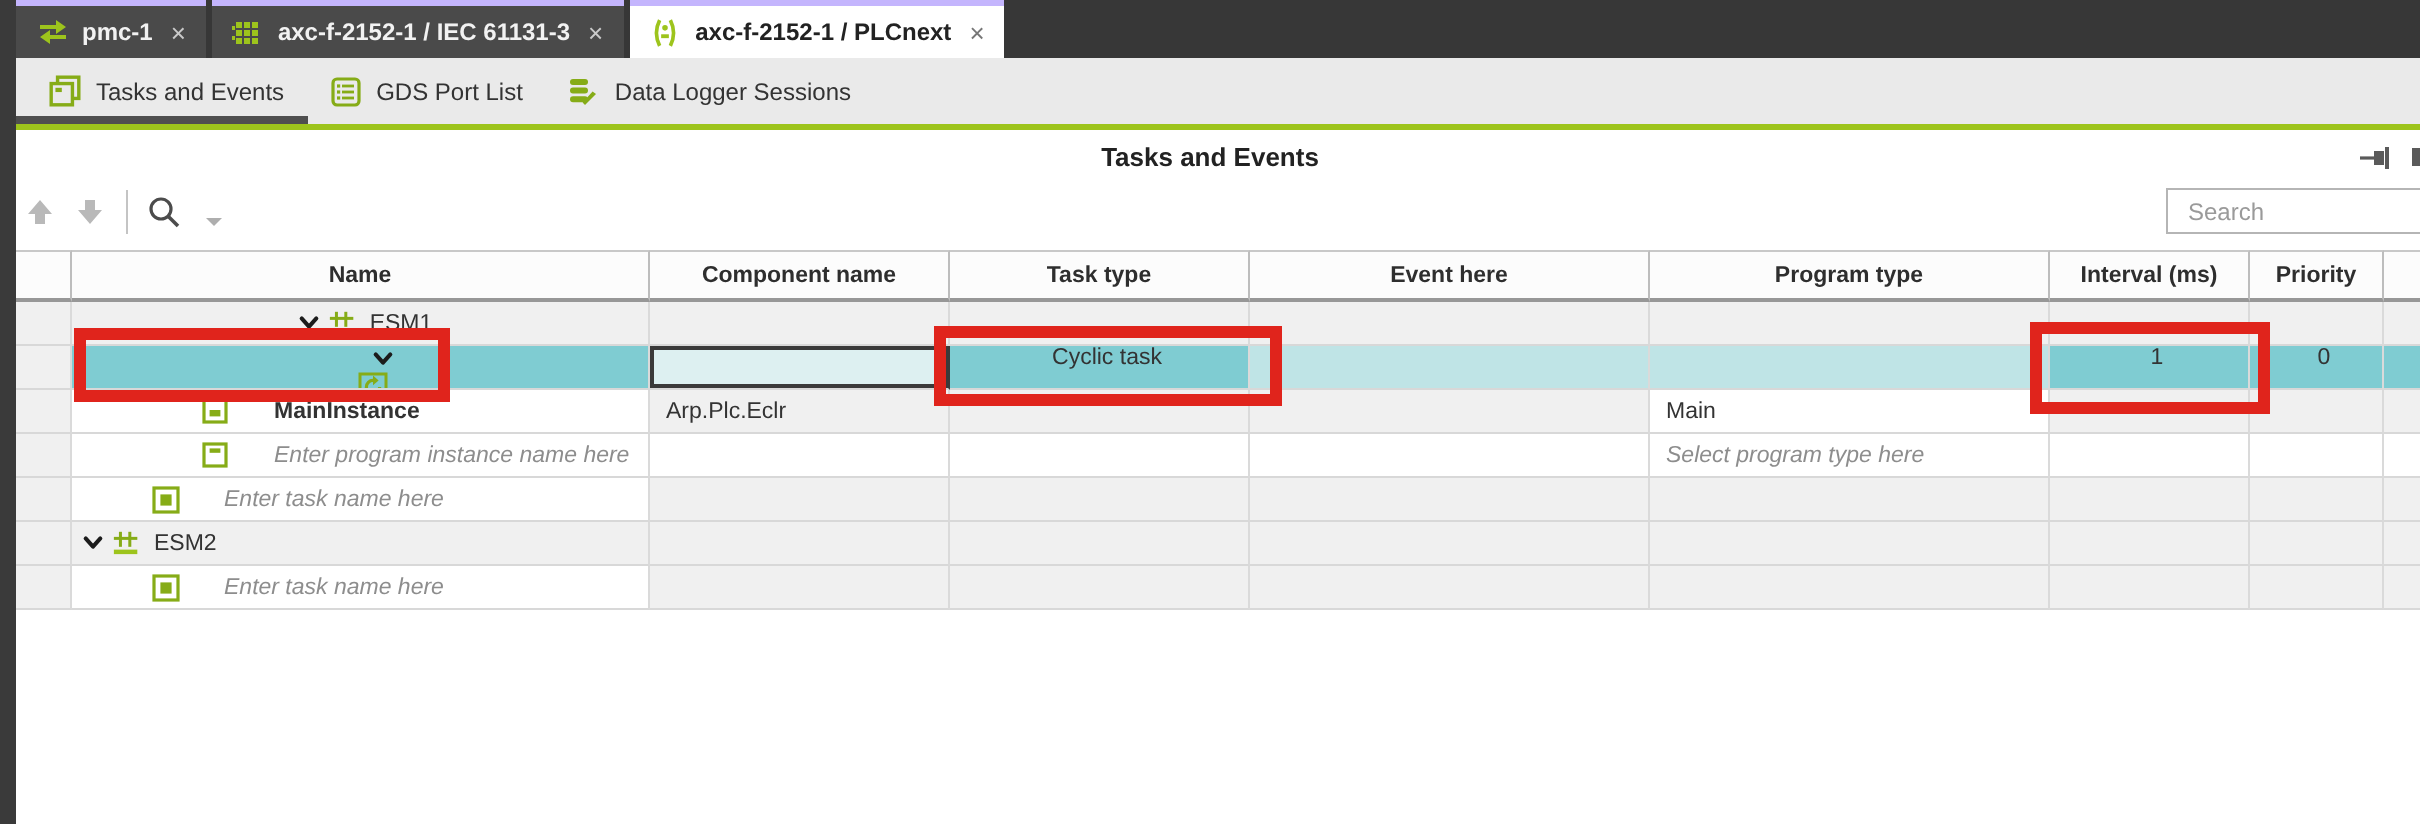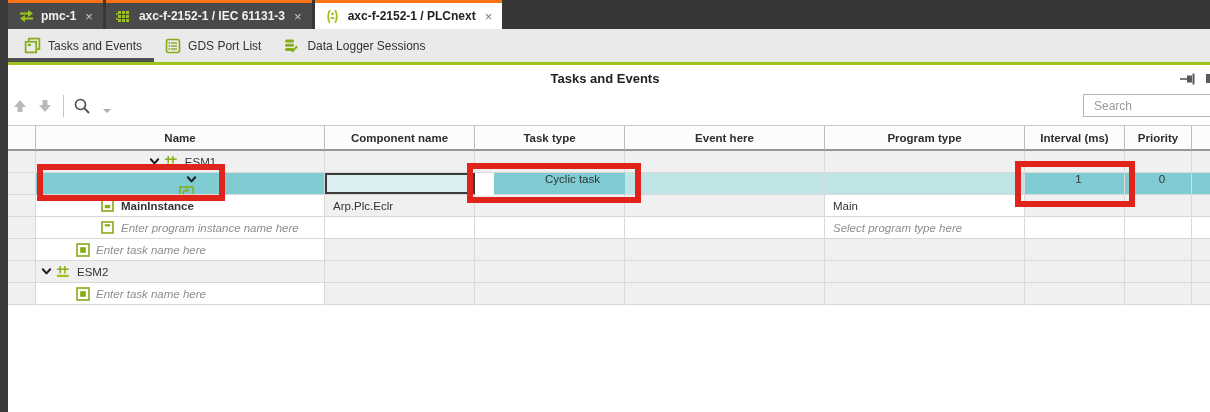--- a/index.html
+++ b/index.html
@@ -2,21 +2,21 @@
 <html><head>
 <meta charset="utf-8">
 <style>
   html,body{margin:0;padding:0;background:#fff;}
   #app{position:relative;width:1210px;height:412px;overflow:hidden;background:#fff;
        font-family:"Liberation Sans",sans-serif;-webkit-font-smoothing:antialiased;}
   
   #tabbar{position:absolute;left:0;top:0;width:1210px;height:29px;background:#373737;
           display:flex;align-items:stretch;}
   .wtab{display:flex;align-items:center;margin-left:3px;padding:0 10px;background:#4a4a4a;
-        border-top:3px solid #f97316;color:#f2f2f2;font-size:12px;font-weight:bold;cursor:default;}
+        border-top:3px solid #c4b5fd;color:#f2f2f2;font-size:12px;font-weight:bold;cursor:default;}
   .wtab:first-child{margin-left:8px;}
   .wtab.active{background:#ffffff;color:#222;}
   .wtab .ticon{display:inline-flex;width:16px;height:16px;margin-right:7px;align-items:center;justify-content:center;}
   .wtab .close{margin-left:9px;font-weight:normal;font-size:13px;color:#c9c9c9;}
   .wtab.active .close{color:#777;}
   
   #subbar{position:absolute;left:8px;top:29px;width:1202px;height:33px;background:#eaeaea;
           display:flex;align-items:center;}
   .stab{display:inline-flex;align-items:center;margin-left:10px;padding:0 6px;height:100%;
         font-size:12px;color:#333;}
@@ -42,21 +42,21 @@
   
   #table{position:absolute;left:8px;top:125px;}
   .hcell{position:absolute;top:0;height:26px;background:#fcfcfc;border-right:1px solid #bdbdbd;
          border-top:1px solid #c8c8c8;border-bottom:2px solid #979797;box-sizing:border-box;
          display:flex;align-items:center;justify-content:center;
          font-size:11.5px;font-weight:bold;color:#2e2e2e;}
   .bcell{position:absolute;box-sizing:border-box;border-right:1px solid #dadada;
          border-bottom:1px solid #d8d8d8;display:flex;align-items:center;
          font-size:11.5px;color:#333;overflow:hidden;white-space:nowrap;}
   .bg-gray{background:#f0f0f0;}
-  .bg-white{background:#ffffff;}
+  .bg-white{background:#ffffff;gap:16px;}
   .bg-teal-d{background:#7fccd2;flex-direction:column;}
   .bg-teal-l{background:#bfe4e6;}
   .bg-focus{background:#ddf0f1;box-shadow:inset 0 0 0 2px #3a3a3a;border-right:1px solid #3a3a3a;}
   .val{padding-left:8px;}
   .bold{font-weight:bold;}
   .ph{font-style:italic;color:#8d8d8d;}
   .rowicon{display:inline-flex;width:15px;height:15px;align-items:center;justify-content:center;flex:0 0 auto;}
   .chev{display:inline-flex;width:13px;height:13px;align-items:center;justify-content:center;flex:0 0 auto;}
   .nlabel{margin-left:6px;}
   
@@ -246,21 +246,21 @@
         <span class="rowicon" style="margin-left: 12px;">
           <svg width="15" height="15" viewBox="0 0 15 15">
             <rect x="1" y="1" width="13" height="13" fill="none" stroke="#86ac17" stroke-width="1.5"></rect>
             <path d="M10.8 7.5 A3.3 3.3 0 1 1 7.5 4.2" fill="none" stroke="#86ac17" stroke-width="1.6"></path>
             <path d="M7.5 1.8 L10.3 4.2 L7.5 6.6 Z" fill="#86ac17"></path>
           </svg>
         </span>
         <span class="nlabel bold">Cyclic1</span>
       </div>
       <div class="bcell bg-focus" style="left: 317px; top: 48px; width: 150px; height: 22px;"></div>
-      <div class="bcell bg-teal-d" style="left: 486px; top: 48px; width: 150px; height: 22px;">
+      <div class="bcell bg-teal-d" style="left: 467px; top: 48px; width: 150px; height: 22px;">
         <span class="val">Cyclic task</span>
       </div>
       <div class="bcell bg-teal-l" style="left: 617px; top: 48px; width: 200px; height: 22px;"></div>
       <div class="bcell bg-teal-l" style="left: 817px; top: 48px; width: 200px; height: 22px;"></div>
       <div class="bcell bg-teal-d" style="left: 1017px; top: 48px; width: 100px; height: 22px;">
         <span class="val">1</span>
       </div>
       <div class="bcell bg-teal-d" style="left: 1117px; top: 48px; width: 67px; height: 22px;">
         <span class="val">0</span>
       </div>

